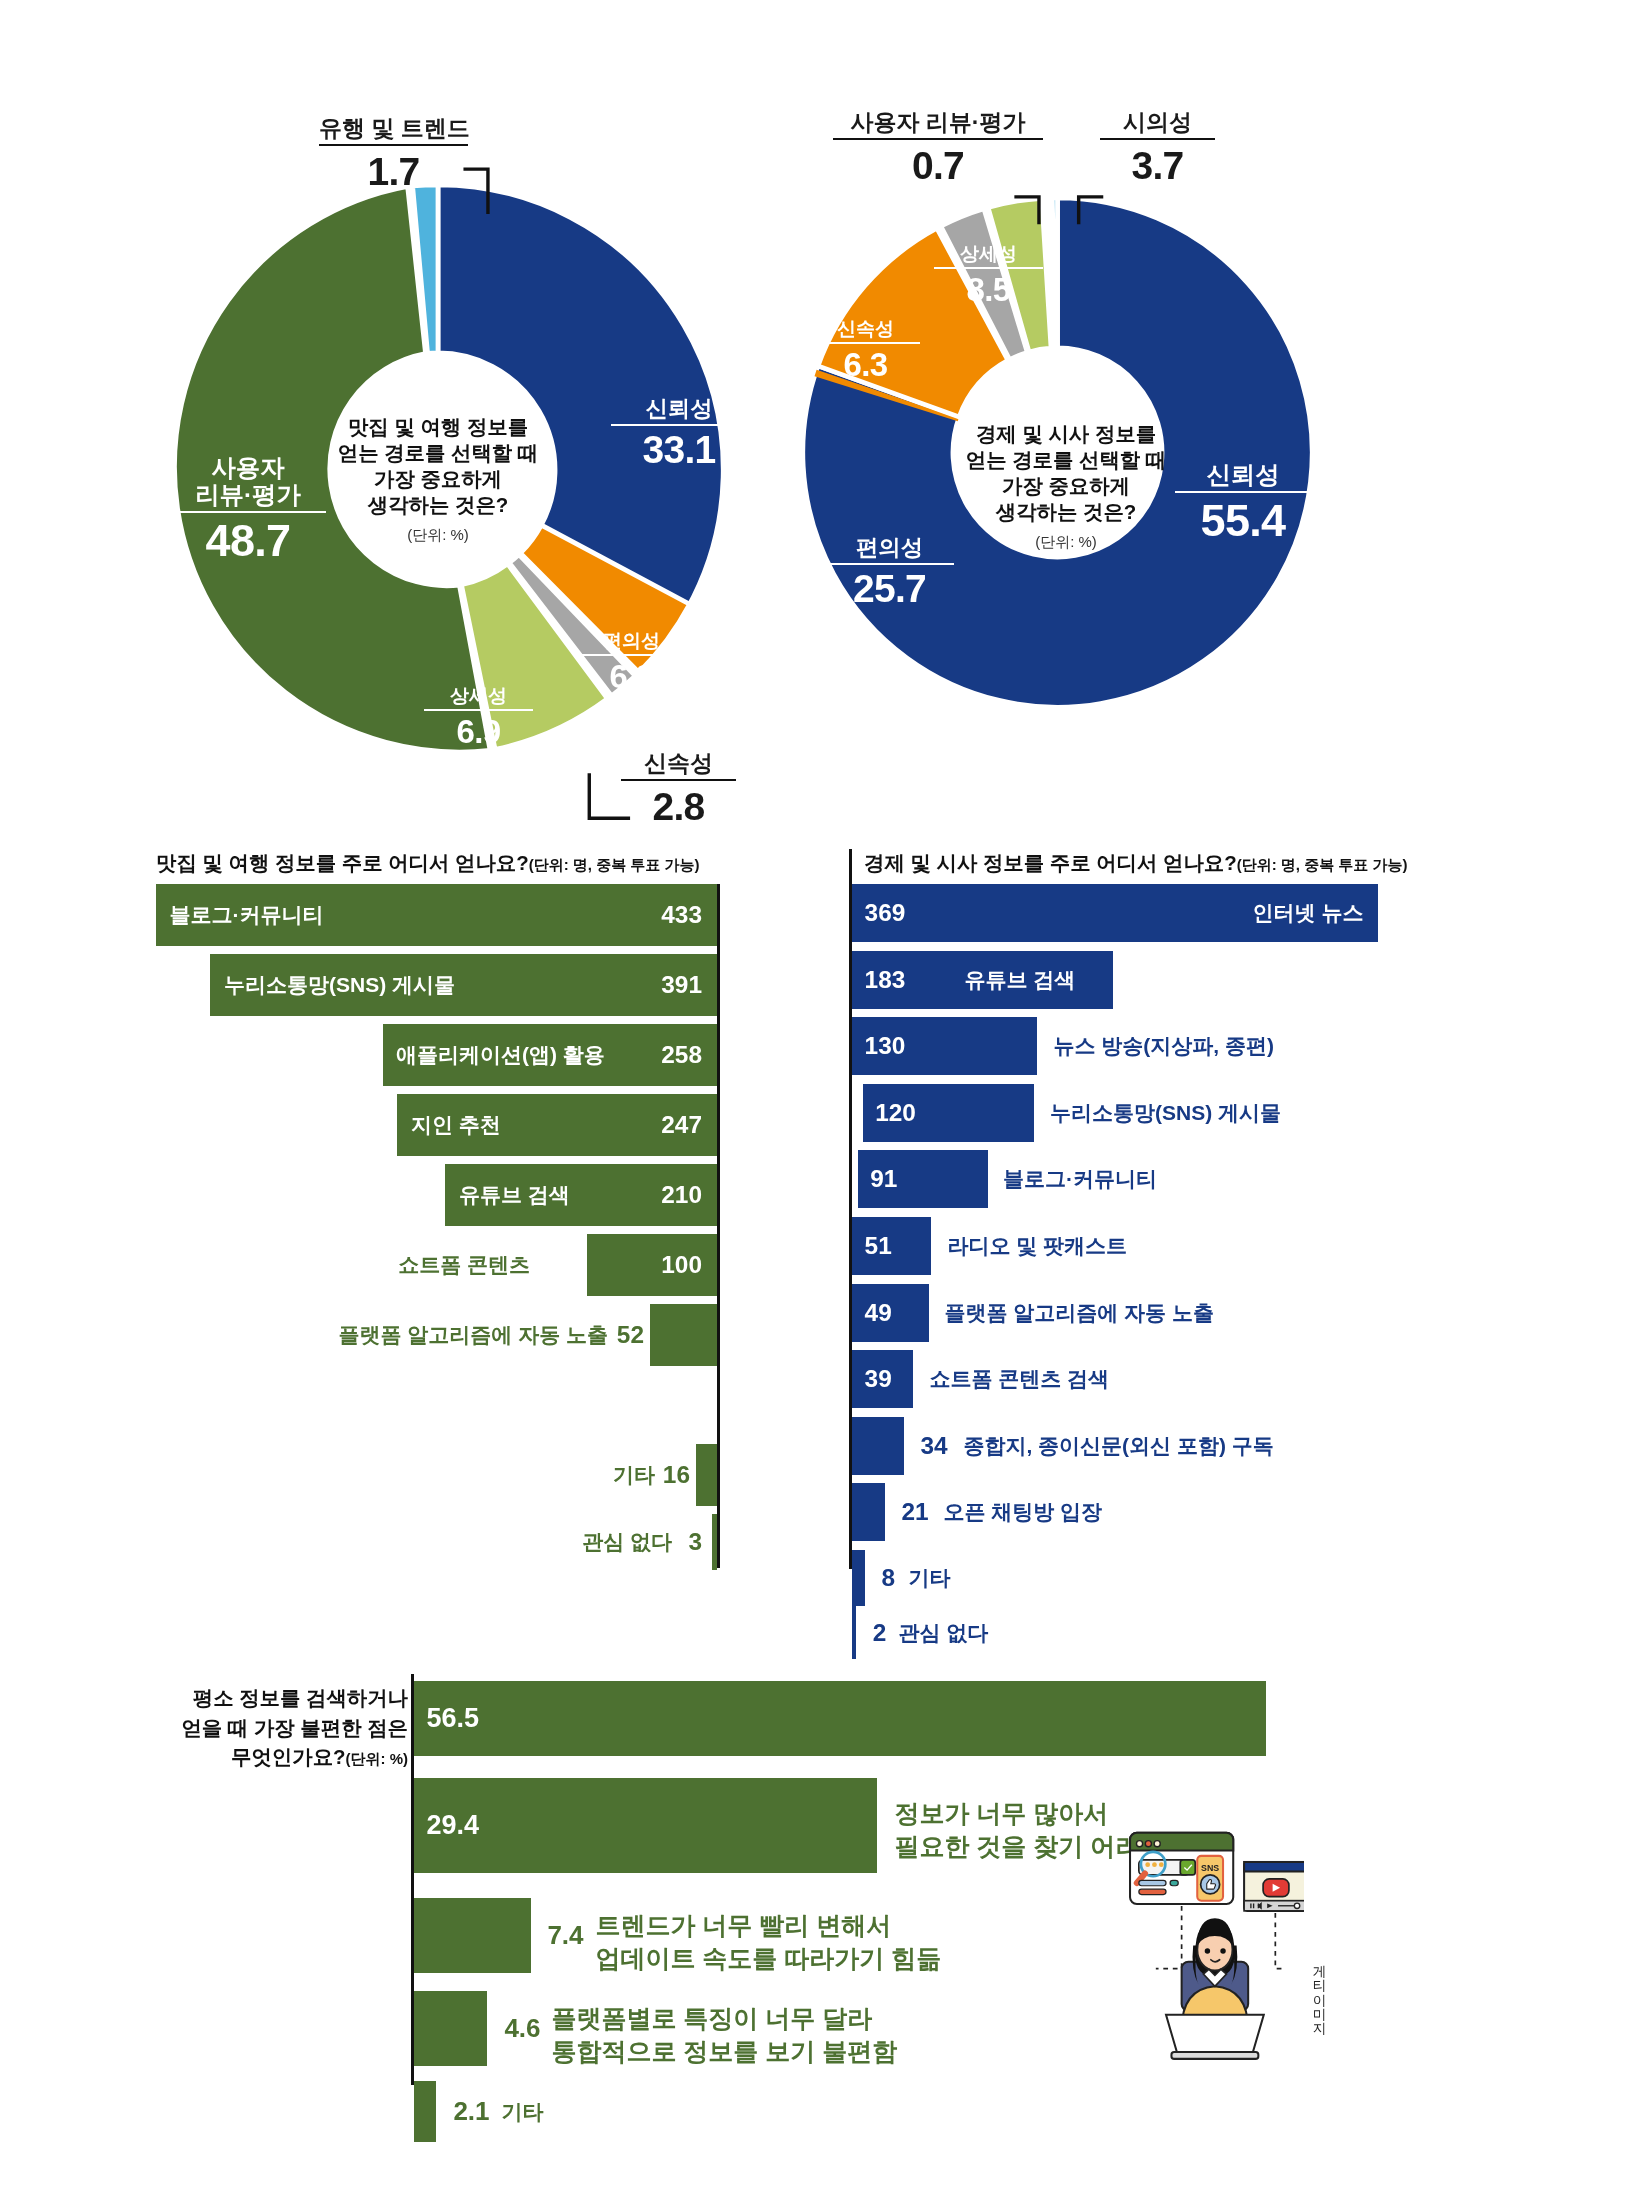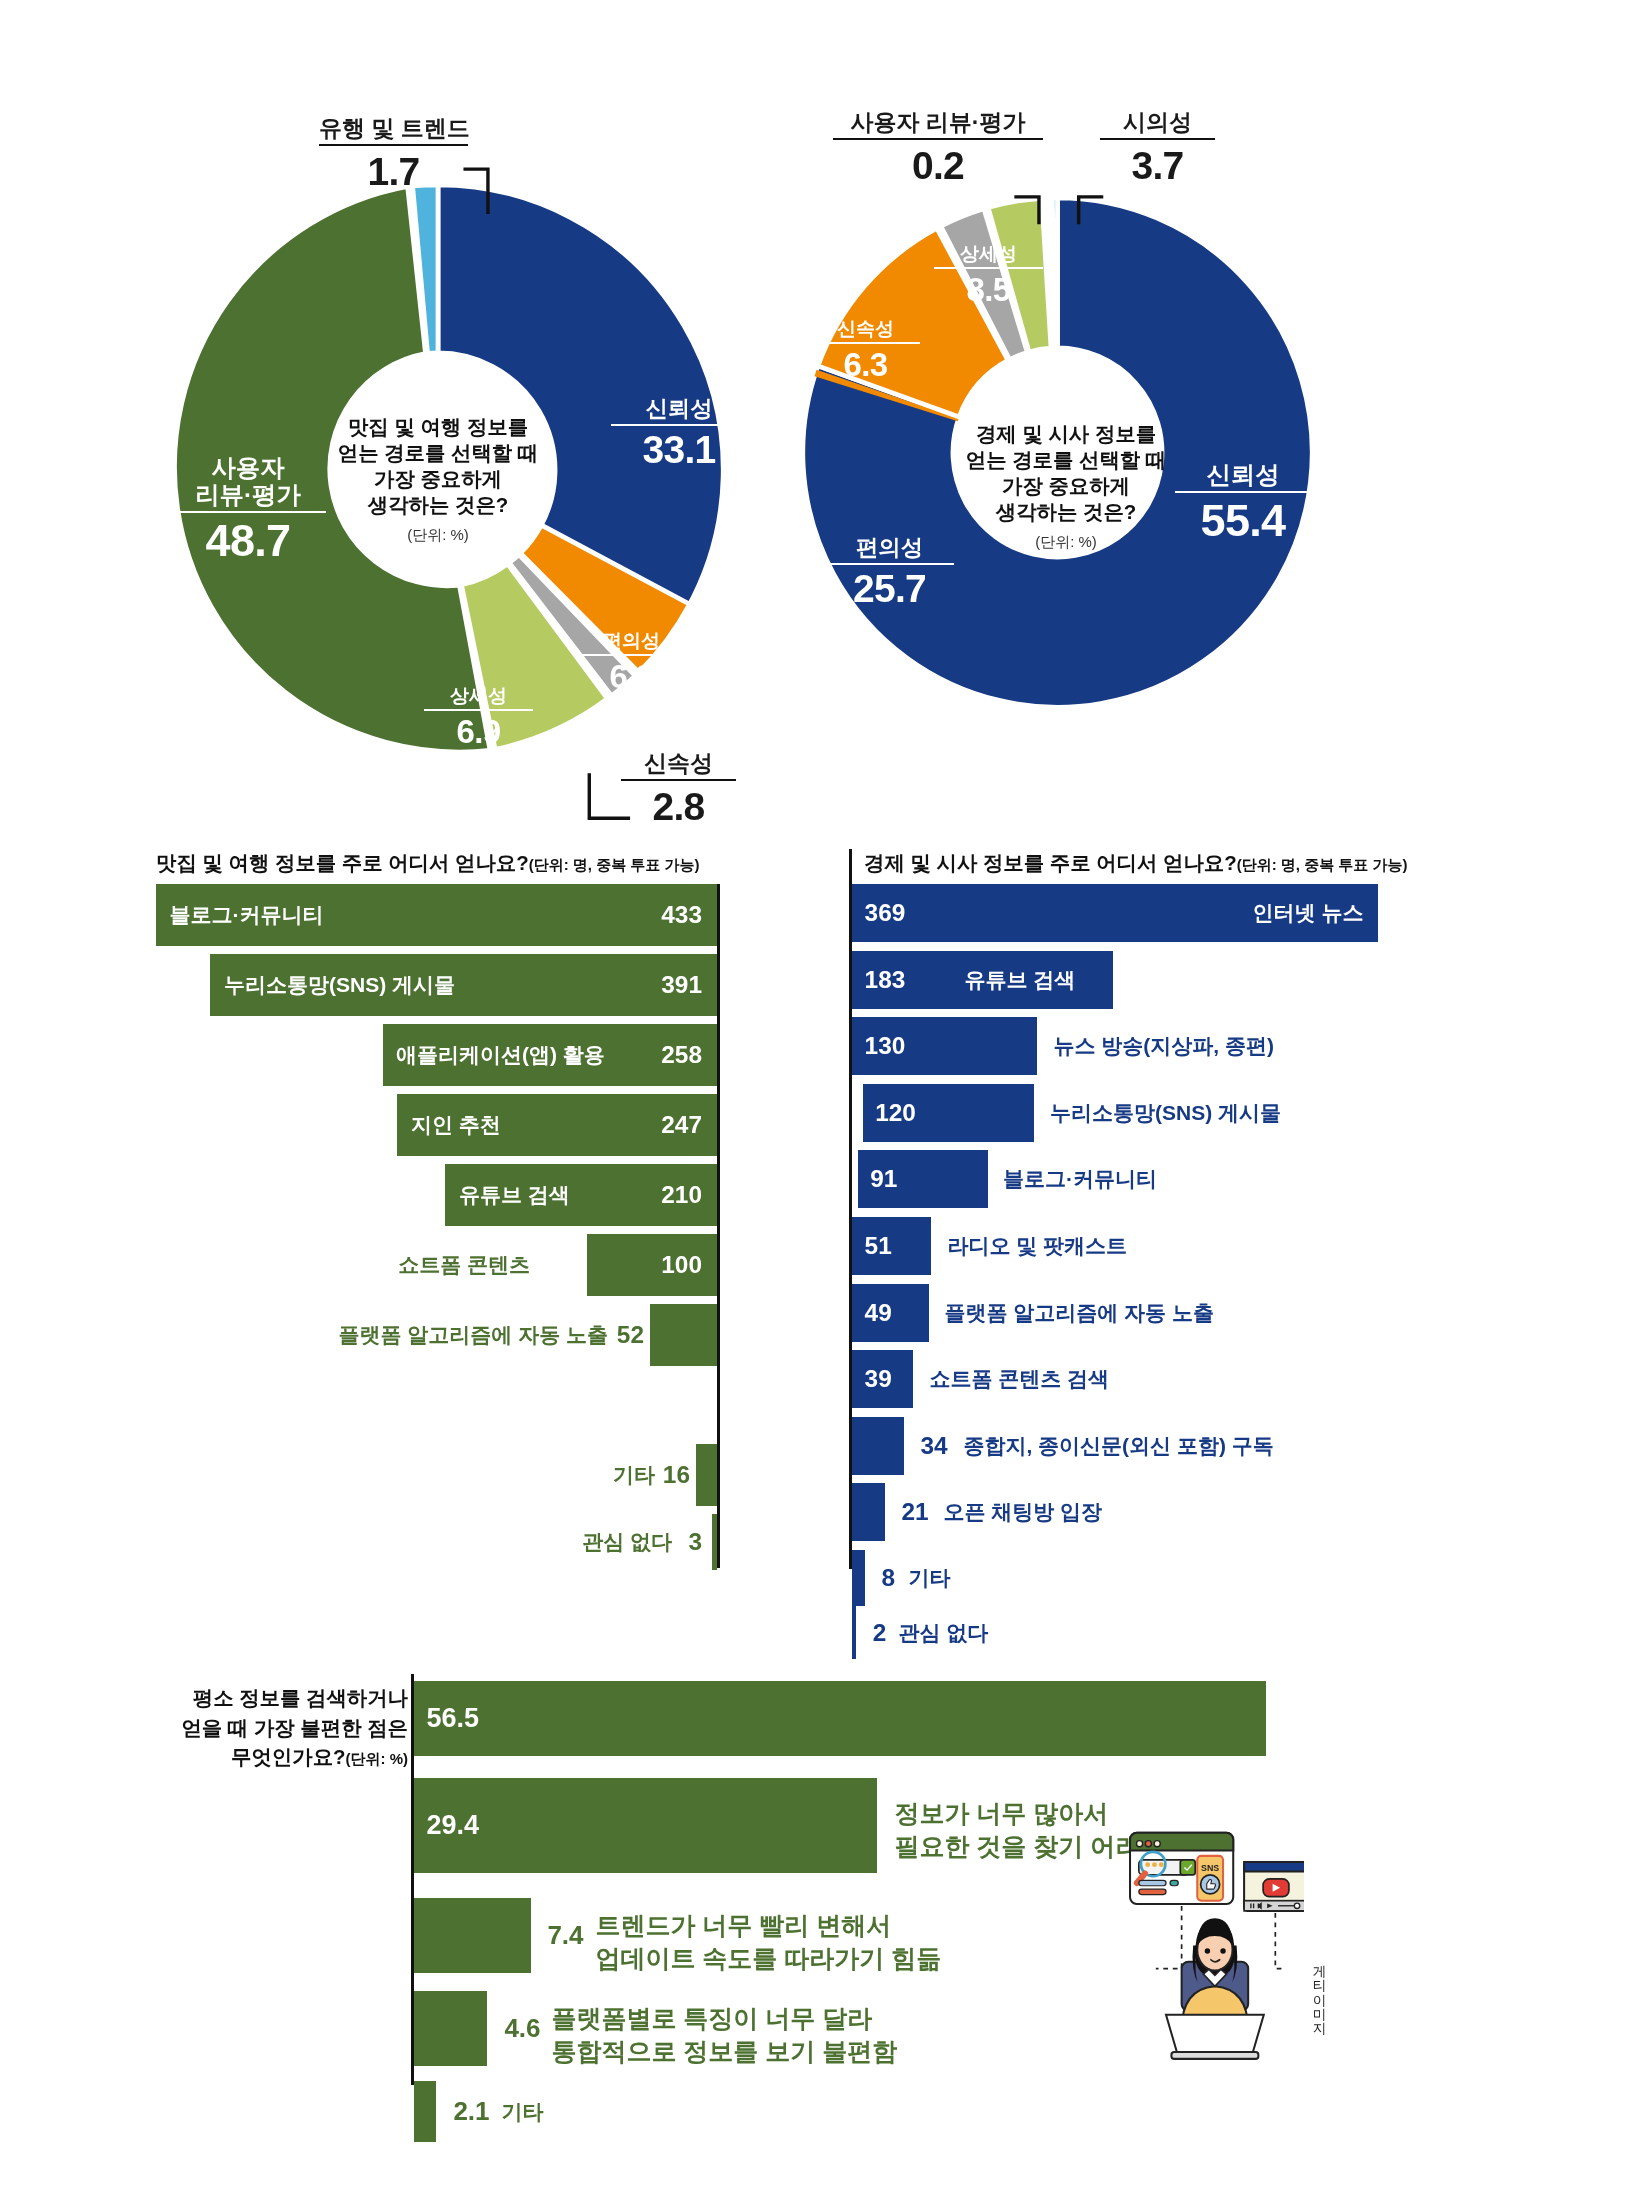--- a/index.html
+++ b/index.html
@@ -279,21 +279,21 @@
     <span class="sl-val">6.3</span>
   </div>
 
   <div class="slice-label sm" style="left:934px; top:244px; width:109px;">
     <span class="sl-name">상세성</span>
     <span class="sl-val">8.5</span>
   </div>
 
   <div class="callout-label" style="left:833px; top:109px; width:210px;">
     <span class="cl-name">사용자 리뷰·평가</span>
-    <span class="cl-val">0.2</span>
+    <span class="cl-val">0.7</span>
   </div>
   <svg class="leader" style="left:1013px; top:194px;" width="41" height="31" viewBox="0 0 60 45">
     <path d="M 2 4 L 38 4 L 38 44" fill="none" stroke="#111" stroke-width="5"></path>
   </svg>
 
   <div class="callout-label" style="left:1100px; top:109px; width:115px;">
     <span class="cl-name">시의성</span>
     <span class="cl-val">3.7</span>
   </div>
   <svg class="leader" style="left:1065px; top:194px;" width="41" height="31" viewBox="0 0 60 45">

